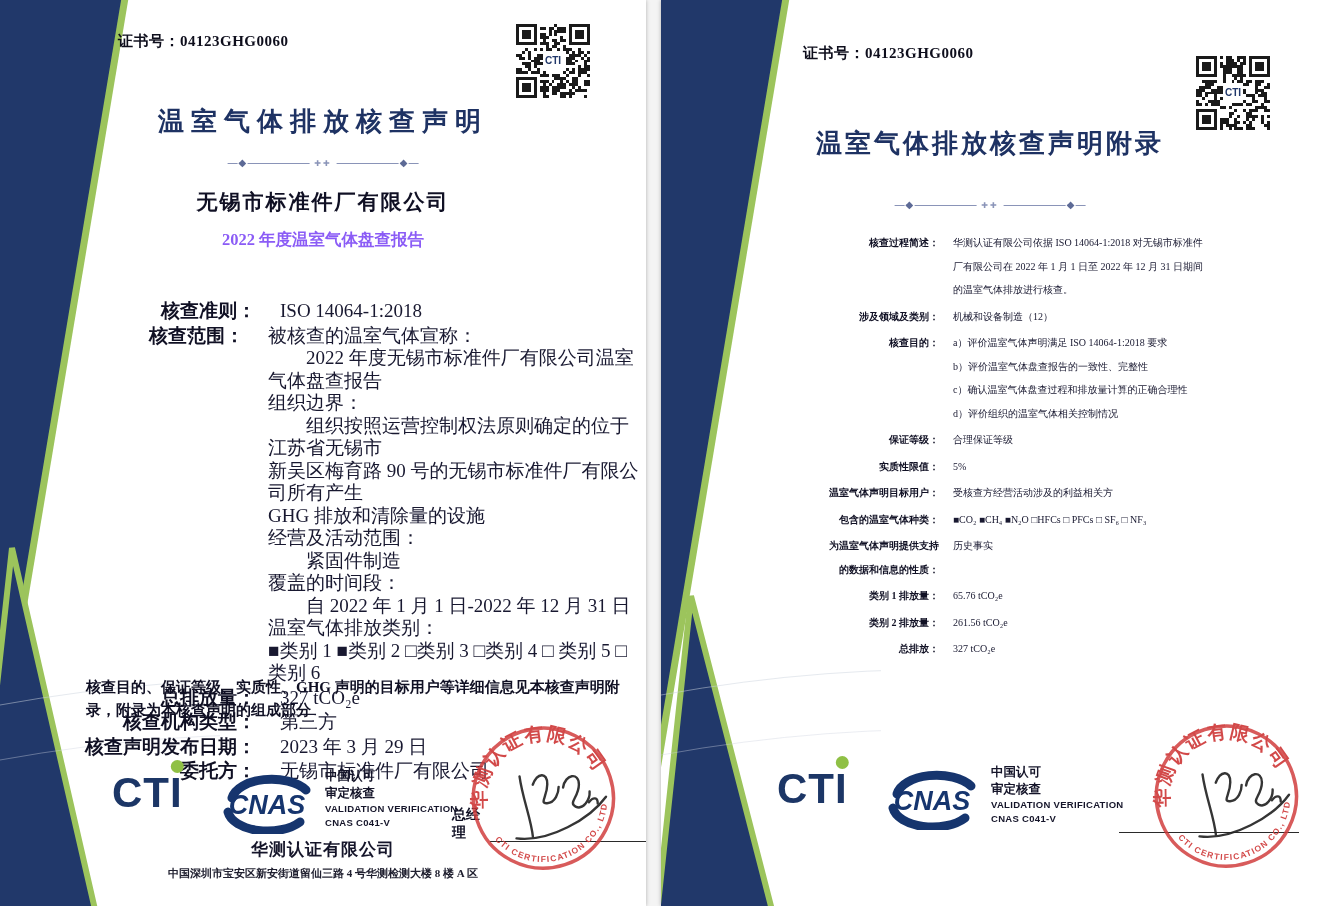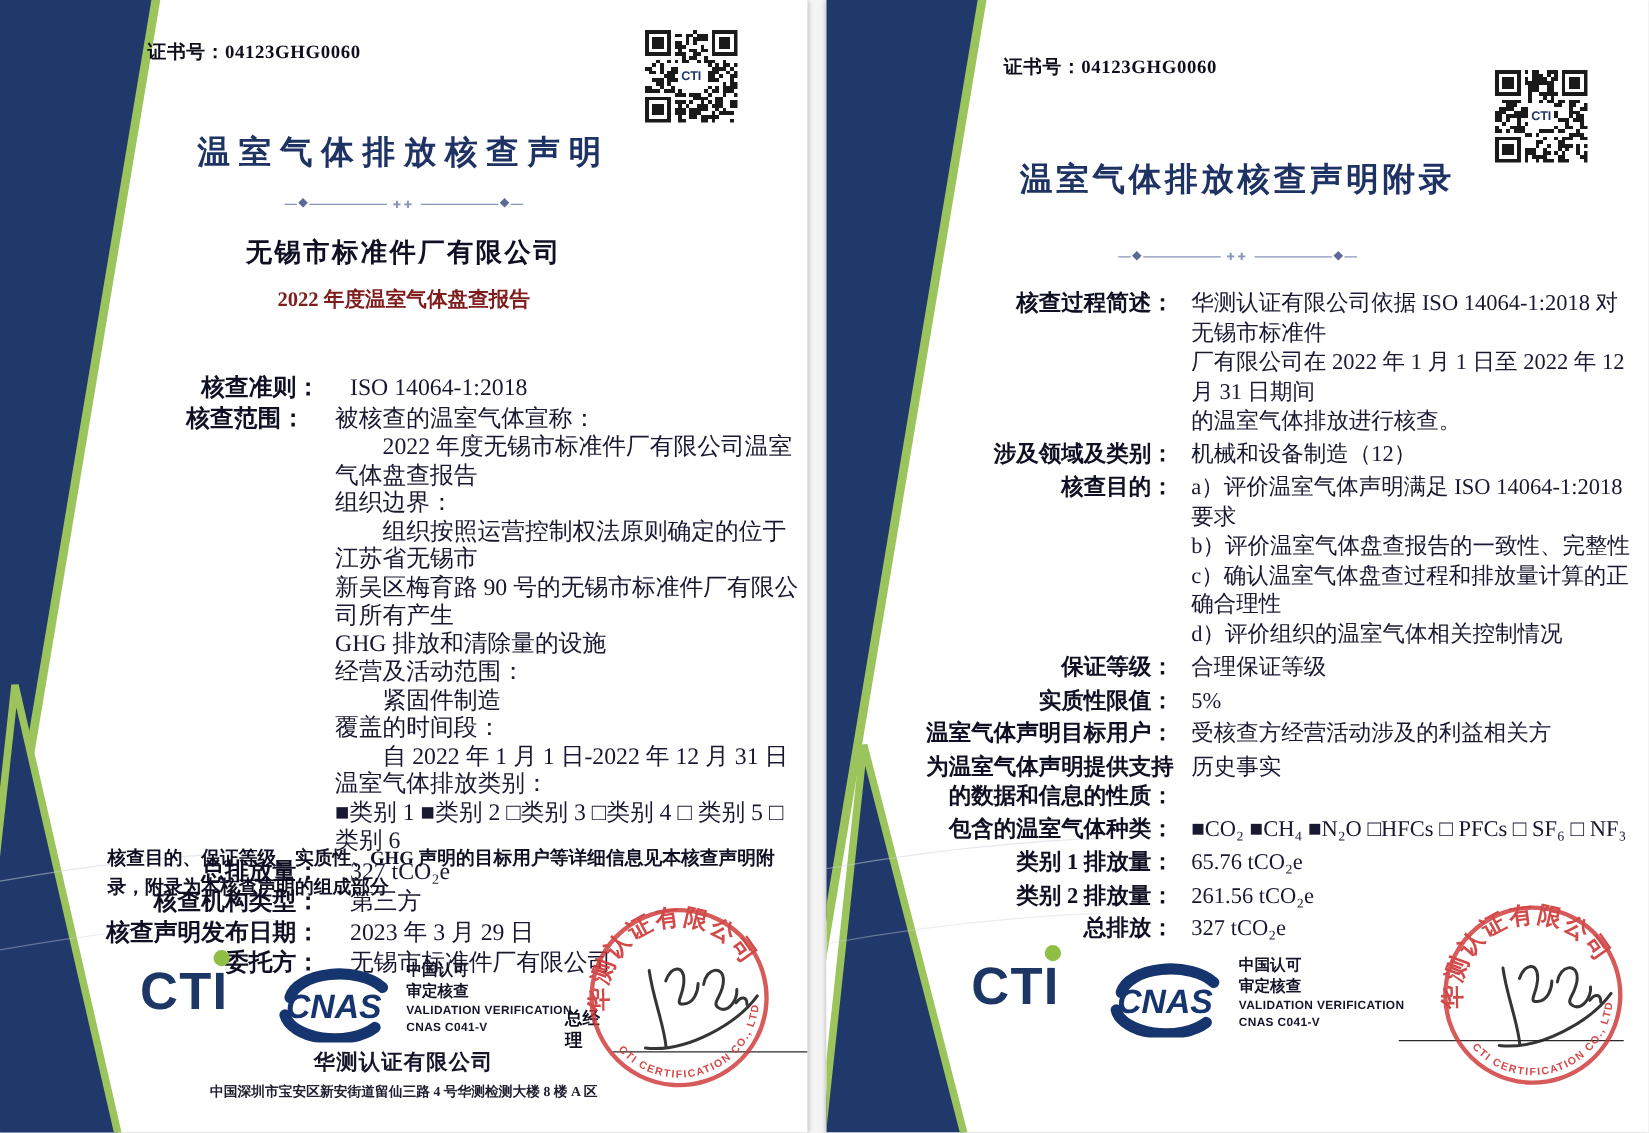--- a/index.html
+++ b/index.html
@@ -34,30 +34,30 @@
   #pageR .divider { top:200px; }
   .divider .ln { height:1px; width:62px; background:#8a94b8; }
   .divider .tl { height:1px; width:10px; background:#8a94b8; }
   .divider .dm { font-size:10px; line-height:10px; margin:0 1px; color:#5d6a96; }
   .divider .ctr { font-size:8px; letter-spacing:2px; margin:0 5px; color:#8a94b8; }
 
   .company-name { position:absolute; width:100%; text-align:center; top:188px;
                   font-family:"Liberation Sans","DejaVu Sans",sans-serif;
                   font-weight:bold; font-size:21px; color:#101024; letter-spacing:2px; }
   .report-title { position:absolute; width:100%; text-align:center; top:229px;
-                  font-weight:bold; font-size:16.5px; color:#7f1d1d; }
+                  font-weight:bold; font-size:16.5px; color:#8b5cf6; }
   .statement { position:absolute; width:100%; text-align:center; top:256px;
                font-weight:bold; font-size:15px; line-height:25px; color:#101024; }
 
   .rows { position:absolute; left:0; right:6px; }
   #pageL .rows { top:300px; }
   #pageR .rows { top:231px; }
   .row { display:flex; align-items:flex-start; }
   .lrow { font-size:19px; line-height:22.5px; margin-bottom:2px; }
-  .rrow { font-size:18px; line-height:23.5px; margin-bottom:3px; }
+  .rrow { font-size:10px; line-height:23.5px; margin-bottom:3px; }
   .row .lb { font-weight:bold; text-align:right; white-space:pre-line; color:#101024; }
   .lrow .lb { width:256px; }
   .rrow .lb { width:278px; }
   .row .vl { white-space:pre-line; margin-left:24px; color:#181830; }
   .lrow .vl { max-width:372px; }
   .rrow .vl { max-width:356px; margin-left:14px; }
 
   .footnote { position:absolute; left:86px; right:12px; top:676px;
               font-weight:bold; font-size:15px; line-height:23px; color:#101024; }
   .cti-logo { font-family:"Liberation Sans","DejaVu Sans",sans-serif;
@@ -662,27 +662,27 @@
       </div>
       <div class="row rrow">
         <div class="lb">实质性限值：</div>
         <div class="vl">5%</div>
       </div>
       <div class="row rrow">
         <div class="lb">温室气体声明目标用户：</div>
         <div class="vl">受核查方经营活动涉及的利益相关方</div>
       </div>
       <div class="row rrow">
+        <div class="lb">包含的温室气体种类：</div>
+        <div class="vl">■CO₂  ■CH₄  ■N₂O □HFCs □ PFCs □ SF₆ □ NF₃</div>
+      </div>
+      <div class="row rrow">
         <div class="lb">为温室气体声明提供支持
 的数据和信息的性质：</div>
         <div class="vl">历史事实</div>
-      </div>
-      <div class="row rrow">
-        <div class="lb">包含的温室气体种类：</div>
-        <div class="vl">■CO₂  ■CH₄  ■N₂O □HFCs □ PFCs □ SF₆ □ NF₃</div>
       </div>
       <div class="row rrow">
         <div class="lb">类别 1 排放量：</div>
         <div class="vl">65.76 tCO₂e</div>
       </div>
       <div class="row rrow">
         <div class="lb">类别 2 排放量：</div>
         <div class="vl">261.56 tCO₂e</div>
       </div>
       <div class="row rrow">

